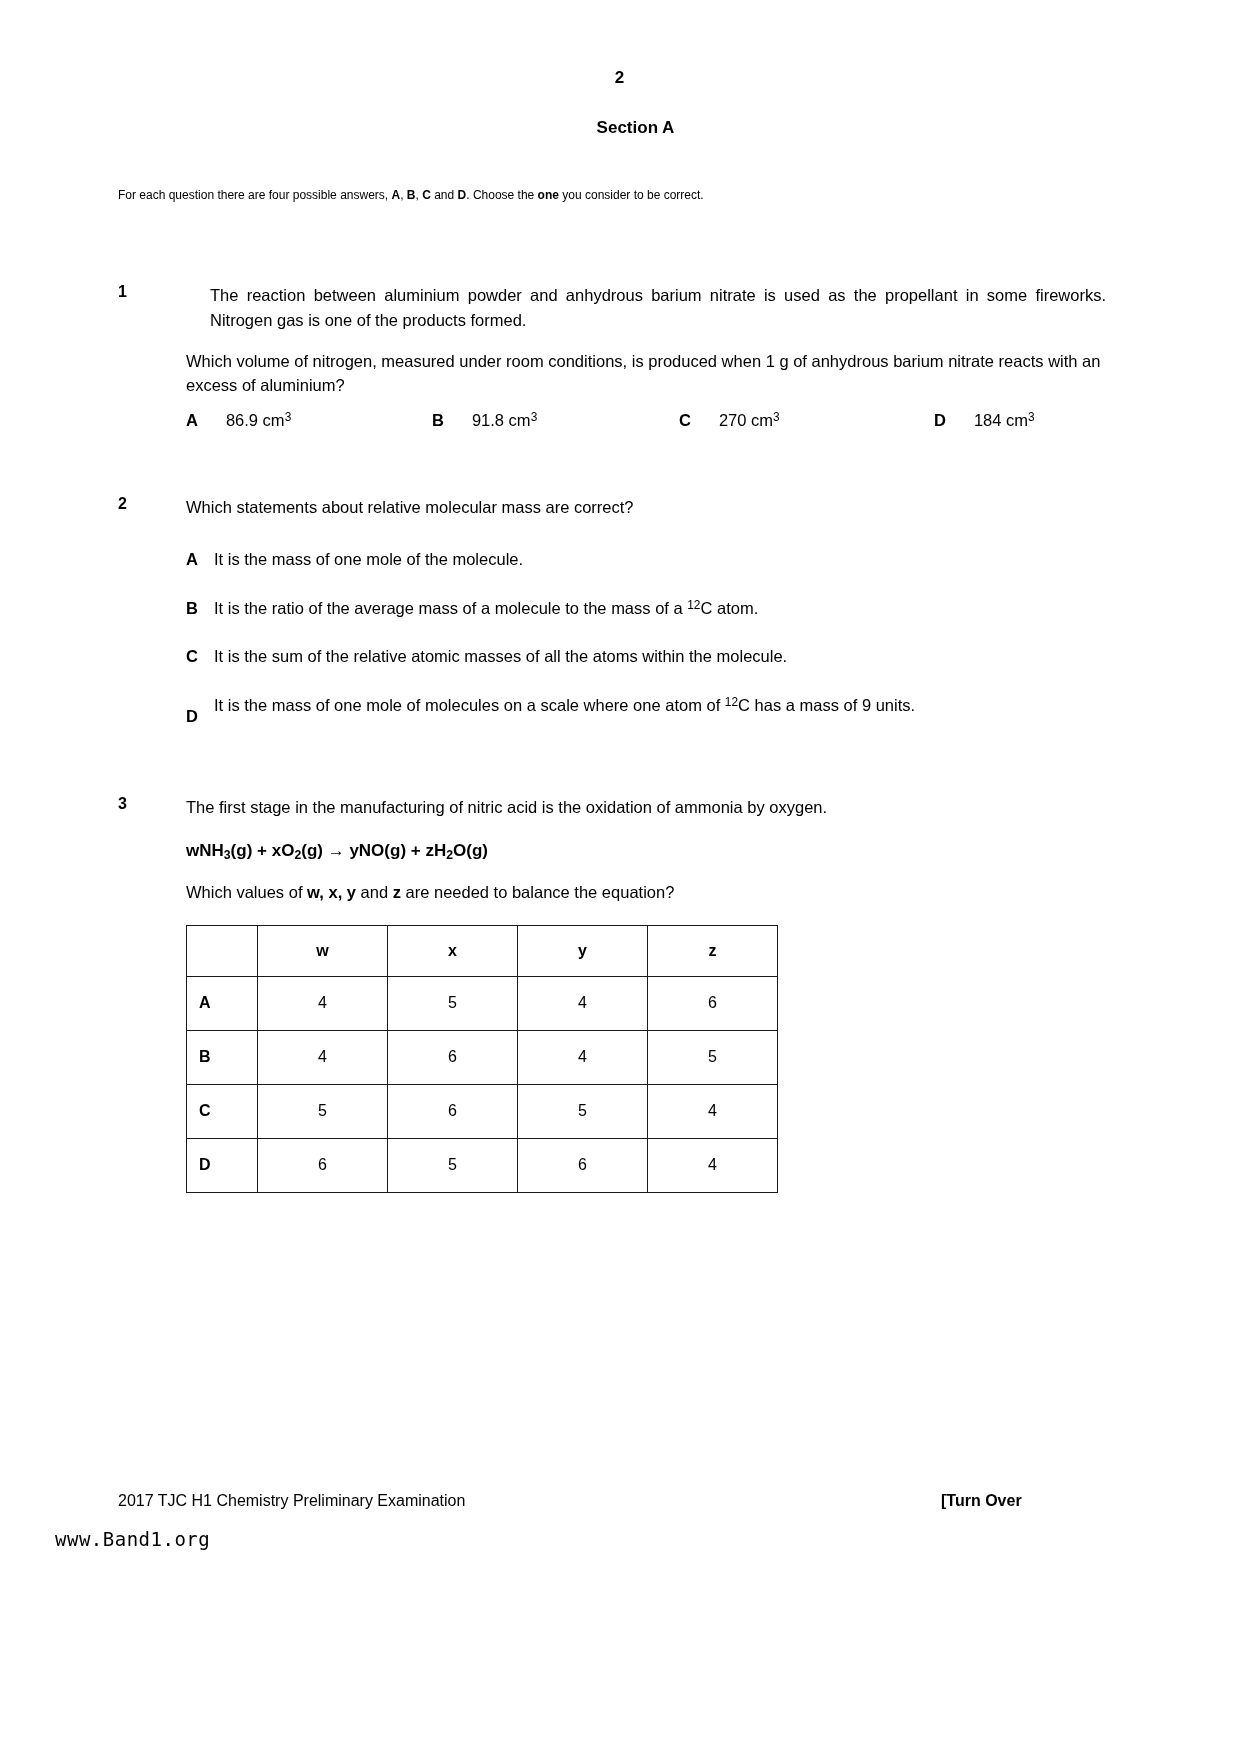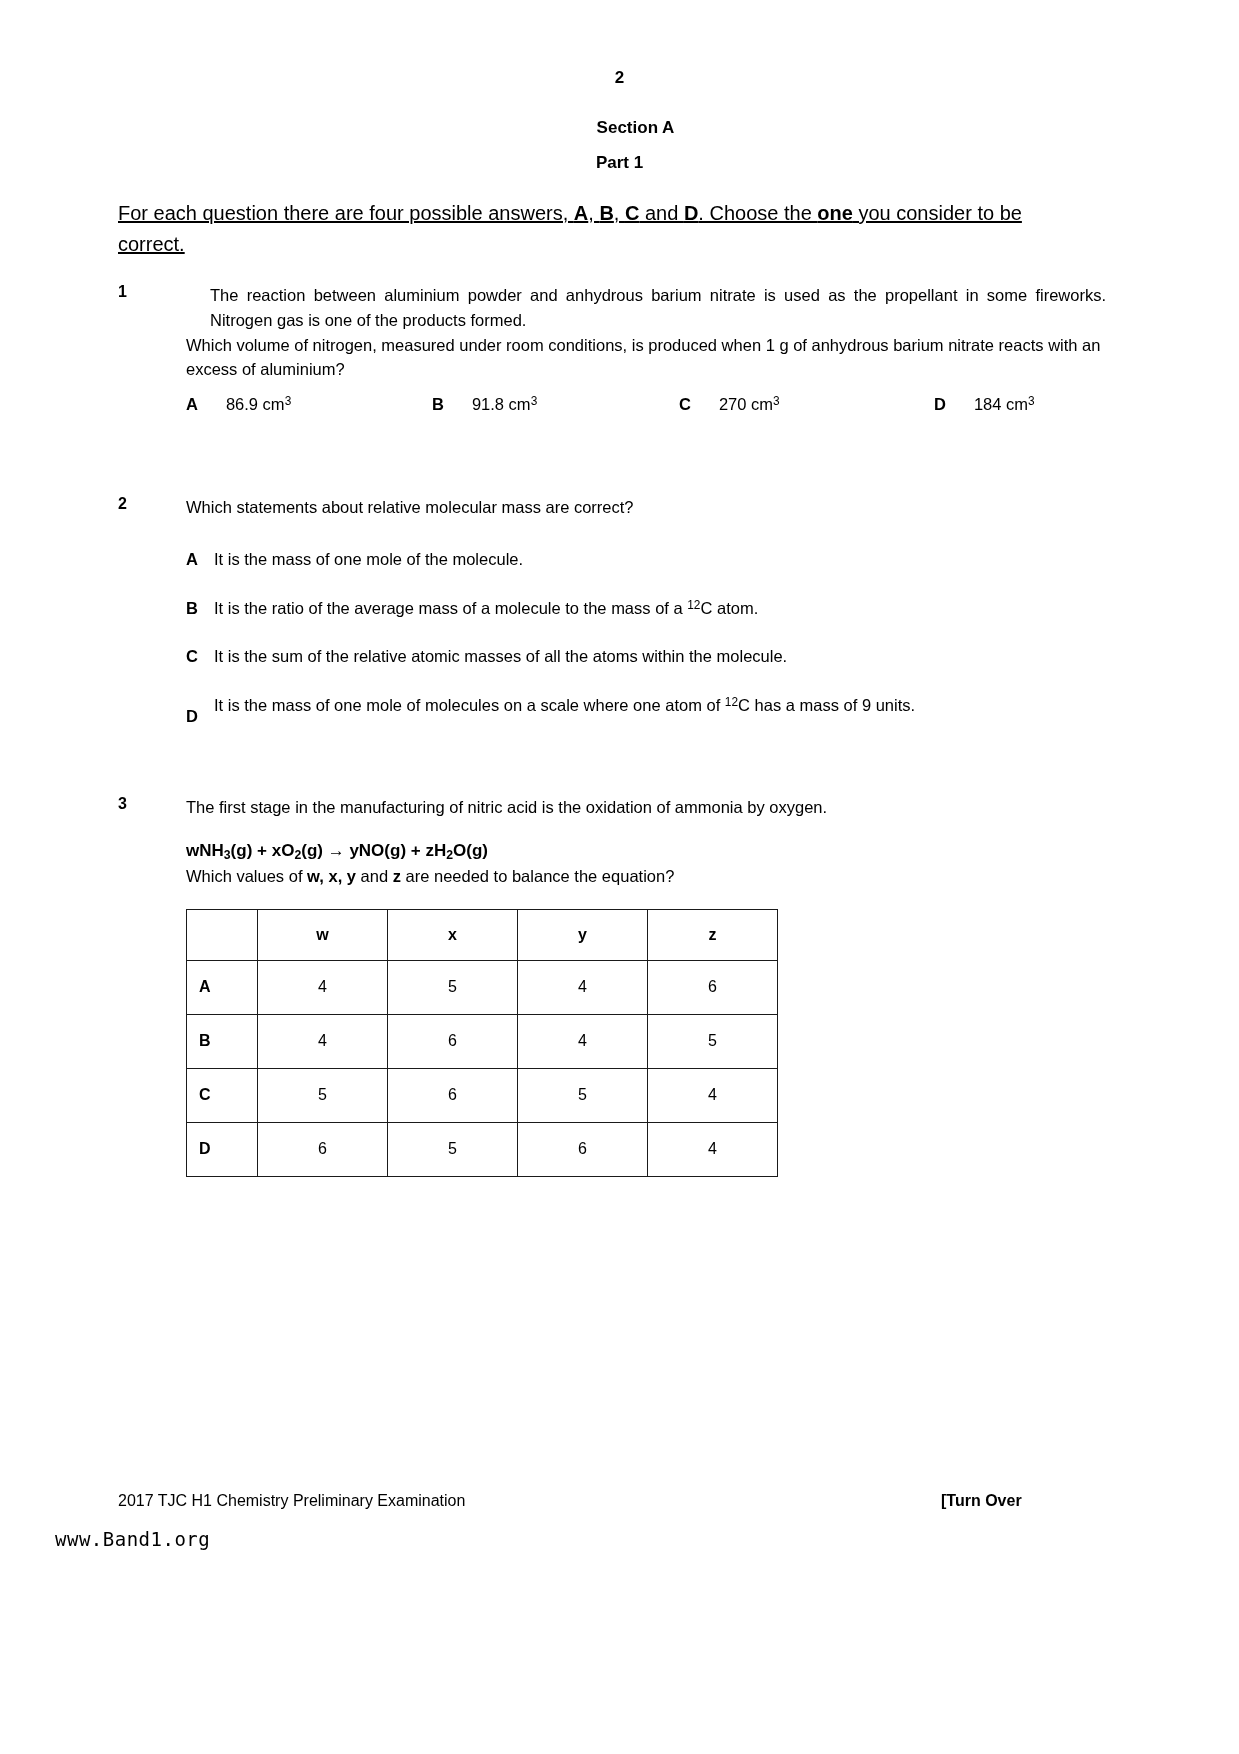--- a/index.html
+++ b/index.html
@@ -44,26 +44,25 @@
     position: absolute;
     top: 153px;
     left: 0;
     width: 1239px;
     text-align: center;
     font-size: 17px;
     font-weight: bold;
   }
   .intro {
     position: absolute;
-    top: 198px;
+    top: 186px;
     left: 118px;
     width: 975px;
-    font-size: 20px;
+    font-size: 12px;
     line-height: 1.55;
-    text-decoration: underline;
   }
   .q {
     position: absolute;
     left: 118px;
     width: 1000px;
   }
   .q-num {
     position: absolute;
     left: 0;
     top: 0;
@@ -81,20 +80,21 @@
   }
   .q-stem {
     text-align: justify;
   }
   .q-stem.j {
     text-align: justify;
     text-align-last: left;
     margin-left: 24px;
   }
   .q-sub {
+    margin-top: 16px;
   }
   .opts-row {
     margin-top: 10px;
     position: relative;
     height: 26px;
   }
   .opt-inline {
     position: absolute;
     top: 0;
     font-size: 16.5px;
@@ -179,21 +179,20 @@
   }
   b { font-weight: bold; }
 </style>
 </head>
 <body>
 
 <div class="page">
 
   <div class="page-number">2</div>
   <div class="section-title">Section A</div>
-  <div class="part-title">Part 1</div>
 
   <div class="intro"><span>For each question there are four possible answers, </span><b>A</b><span>, </span><b>B</b><span>, </span><b>C</b><span> and </span><b>D</b><span>. Choose the </span><b>one</b><span> you consider to be correct.</span></div>
 
   <div class="q" style="top: 283px;">
     <div class="q-num">1</div>
     <div class="q-body">
       <div class="q-stem j">The reaction between aluminium powder and anhydrous barium nitrate is used as the propellant in some fireworks. Nitrogen gas is one of the products formed.</div>
       <div class="q-sub">Which volume of nitrogen, measured under room conditions, is produced when 1 g of anhydrous barium nitrate reacts with an excess of aluminium?</div>
       <div class="opts-row">
         <div class="opt-inline" style="left:0px;"><span class="lbl">A</span><span>86.9 cm</span><sup>3</sup></div>

